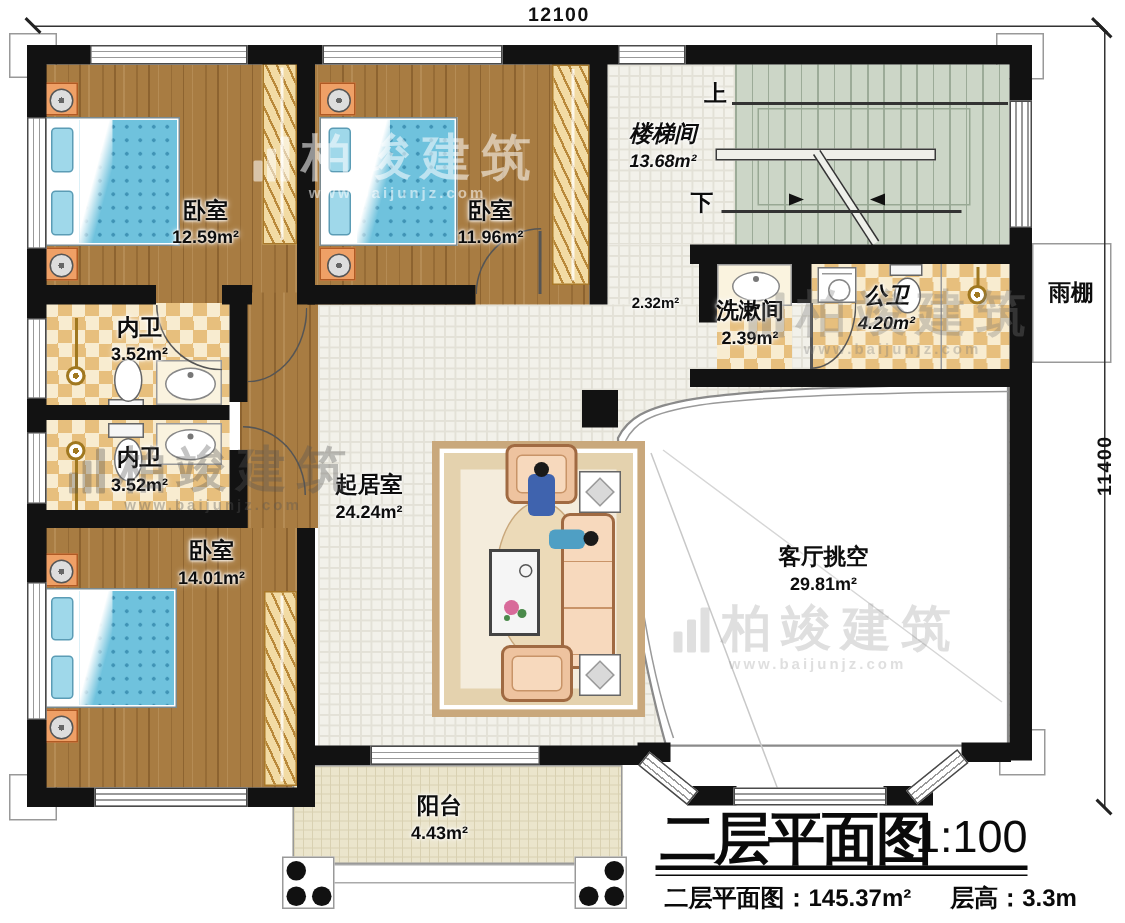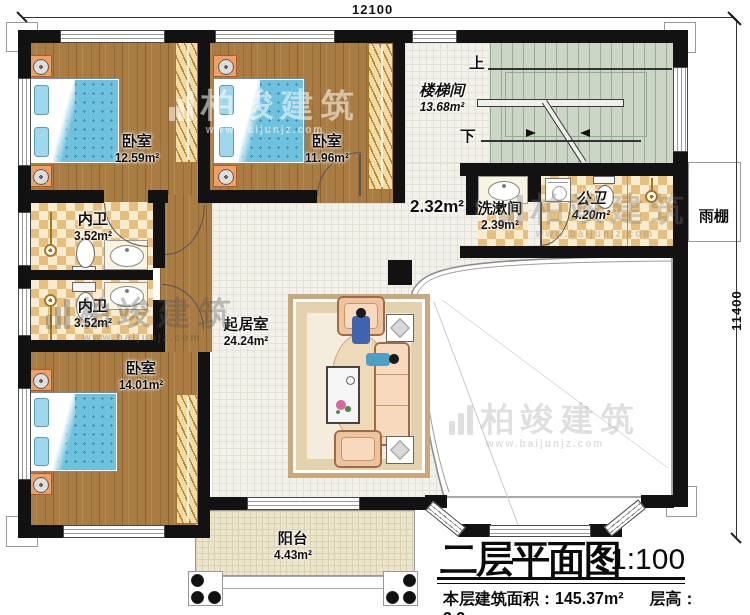--- a/index.html
+++ b/index.html
@@ -290,48 +290,52 @@
     <span class="nm">楼梯间</span>
       <span class="ar">13.68m²</span>
   </div>
   <div class="lbl" style="left:477px;top:53px;">
     <span class="nm">上</span>
   </div>
   <div class="lbl" style="left:468px;top:126px;">
     <span class="nm">下</span>
   </div>
   <div class="lbl" style="left:437px;top:196px;">
-    <span class="ar" style="font-size:17px;">2.32m²</span>
+    <span class="ar" style="font-size:10px;">2.32m²</span>
   </div>
   <div class="lbl" style="left:500px;top:198px;">
     <span class="nm">洗漱间</span>
       <span class="ar">2.39m²</span>
   </div>
   <div class="lbl" style="left:591px;top:188px;font-style:italic;">
     <span class="nm">公卫</span>
       <span class="ar">4.20m²</span>
   </div>
-  <div class="lbl" style="left:714px;top:186px;margin-top:20px;">
+  <div class="lbl" style="left:714px;top:186px;">
     <span class="nm">雨棚</span>
   </div>
   <div class="lbl" style="left:93px;top:209px;">
     <span class="nm">内卫</span>
       <span class="ar">3.52m²</span>
   </div>
   <div class="lbl" style="left:93px;top:296px;">
     <span class="nm">内卫</span>
       <span class="ar">3.52m²</span>
   </div>
   <div class="lbl" style="left:246px;top:314px;">
     <span class="nm">起居室</span>
       <span class="ar">24.24m²</span>
   </div>
   <div class="lbl" style="left:141px;top:358px;">
     <span class="nm">卧室</span>
       <span class="ar">14.01m²</span>
+  </div>
+  <div class="lbl" style="left:549px;top:362px;">
+    <span class="nm">客厅挑空</span>
+      <span class="ar">29.81m²</span>
   </div>
   <div class="lbl" style="left:293px;top:528px;">
     <span class="nm">阳台</span>
       <span class="ar">4.43m²</span>
   </div>
 
   <div class="wm" style="left:140px;top:88px;width:250px;color:rgba(255,255,255,0.55);">
     <div class="wm-row">
         <span class="wm-icon">
           <i></i>
@@ -383,16 +387,16 @@
   <div class="dimline" style="left:736px;top:20px;width:1px;height:518px;"></div>
   <div class="tick" style="left:729px;top:19px;"></div>
   <div class="tick" style="left:729px;top:537px;"></div>
   <div class="dimtxt" style="left:712px;top:303px;width:48px;text-align:center;transform:rotate(-90deg);">11400</div>
 
   <div class="title-cn" style="left:440px;top:534px;">二层平面图</div>
   <div class="title-scale" style="left:610px;top:542px;">1:100</div>
   <div class="title-ul" style="left:437px;top:577px;width:248px;height:3px;"></div>
   <div class="title-ul" style="left:437px;top:583px;width:248px;height:1px;"></div>
   <div class="title-info" style="left:443px;top:589px;">
-    <span>本层建筑面积：145.37m²</span><span>层高：3.3m</span>
+    <span>二层平面图：145.37m²</span><span>层高：3.3m</span>
   </div>
 
 </div>
 
 </body></html>

